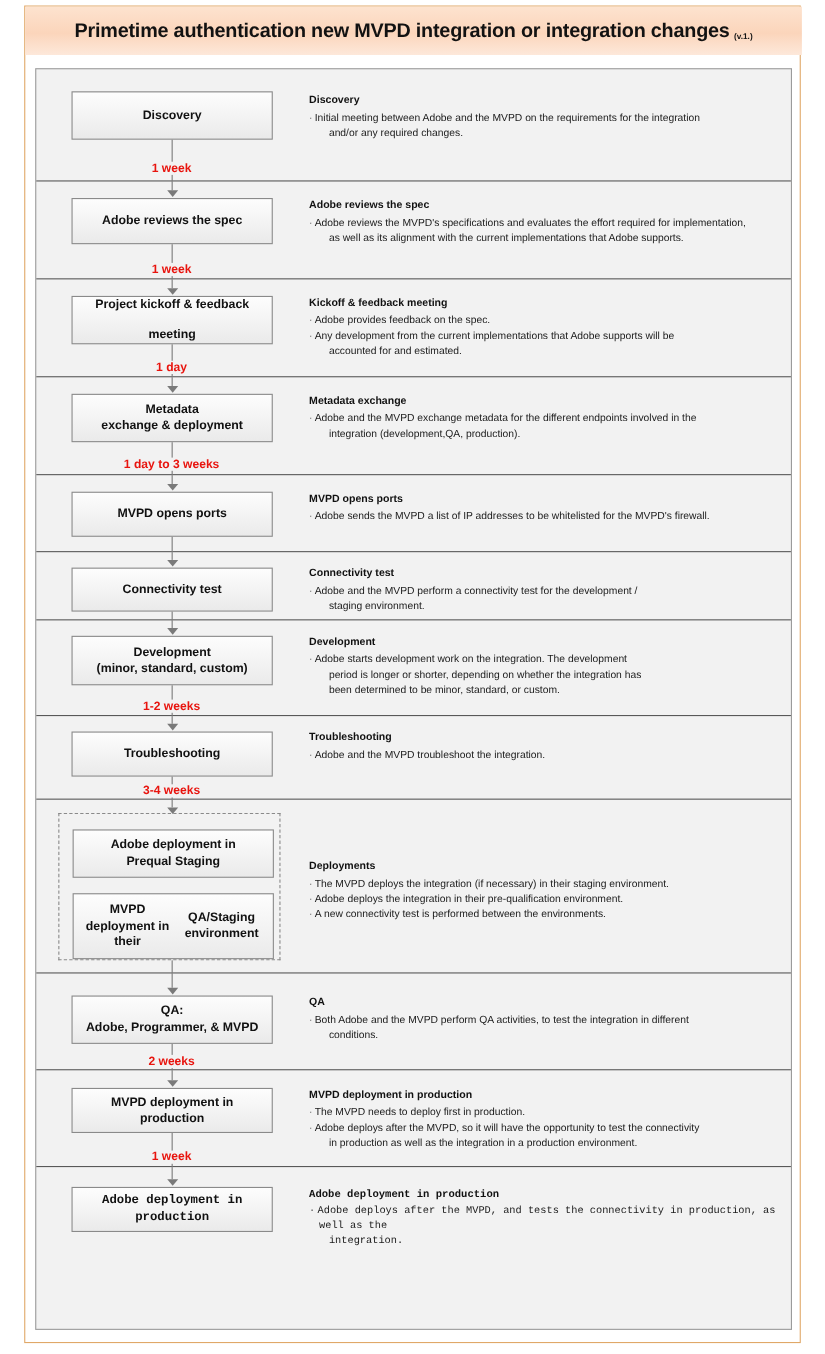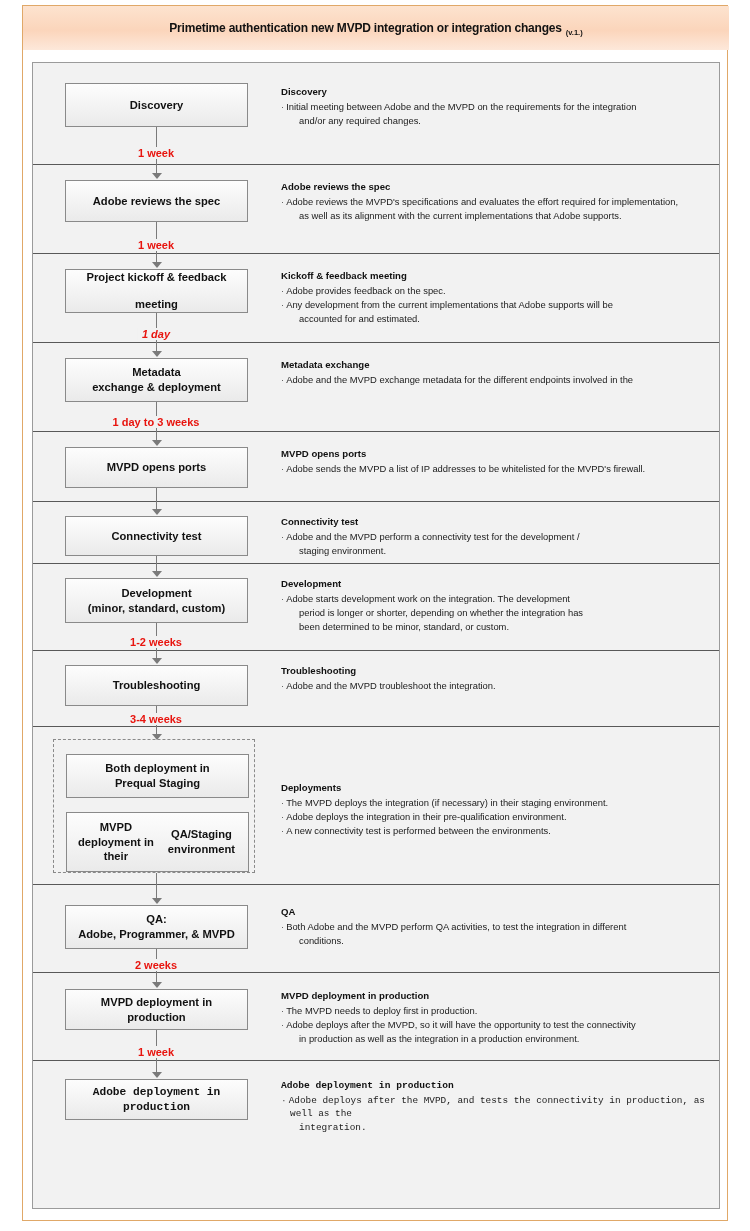--- a/index.html
+++ b/index.html
@@ -42,21 +42,21 @@
     top: 0px;
     width: 706px;
     height: 44px;
     box-sizing: border-box;
     background: linear-gradient(180deg, #fde3cf 0%, #fbd5bb 55%, #fde8da 100%);
     display: flex;
     align-items: center;
     justify-content: center;
   }
   #title-text {
-    font-size: 12px;
+    font-size: 18px;
     font-weight: bold;
     color: #121212;
     letter-spacing: -0.2px;
     white-space: nowrap;
   }
   #title-version {
     font-size: 7.5px;
     font-weight: bold;
     color: #121212;
     margin-left: 4px;
@@ -239,21 +239,21 @@
 
       <div class="row" style="height:89px;">
         <div class="step-col">
           <div class="arrowhead" style="top:8px;"></div>
           <div class="step-box" style="top:15px;height:44px;flex-direction:column;gap:12px;">
             <span>Project kickoff &amp; feedback</span>
             <span>meeting</span>
           </div>
           <div class="conn" style="top:0px;height:8px;"></div>
           <div class="conn" style="top:59px;height:30px;"></div>
-          <div class="duration" style="top:74px;font-style:italic;">1 day</div>
+          <div class="duration" style="top:74px;">1 day</div>
         </div>
         <div class="desc-col" style="padding-top:16px;">
           <div class="desc-inner">
             <div class="desc-title">Kickoff &amp; feedback meeting</div>
             <ul class="desc-list">
               <li class="desc-item"><span class="bullet">·</span><span>Adobe provides feedback on the spec.</span></li>
               <li class="desc-item"><span class="bullet">·</span><span>Any development from the current implementations that Adobe supports will be</span></li>
               <li class="desc-item desc-cont">accounted for and estimated.</li>
             </ul>
           </div>
@@ -269,20 +269,21 @@
           </div>
           <div class="conn" style="top:0px;height:8px;"></div>
           <div class="conn" style="top:59px;height:30px;"></div>
           <div class="duration" style="top:73px;">1 day to 3 weeks</div>
         </div>
         <div class="desc-col" style="padding-top:16px;">
           <div class="desc-inner">
             <div class="desc-title">Metadata exchange</div>
             <ul class="desc-list">
               <li class="desc-item"><span class="bullet">·</span><span>Adobe and the MVPD exchange metadata for the different endpoints involved in the</span></li>
+              <li class="desc-item desc-cont">integration (development,QA, production).</li>
             </ul>
           </div>
         </div>
       </div>
 
       <div class="row" style="height:70px;">
         <div class="step-col">
           <div class="arrowhead" style="top:8px;"></div>
           <div class="step-box" style="top:15px;height:41px;">
             <span>MVPD opens ports</span>
@@ -362,21 +363,21 @@
           </div>
         </div>
       </div>
 
       <div class="row" style="height:158px;">
         <div class="step-col">
           <div class="arrowhead" style="top:7px;"></div>
           <div class="conn" style="top:0px;height:7px;"></div>
           <div class="dashed-group" style="top:12px;width:202px;height:134px;">
             <div class="step-box" style="top:14px;height:44px;flex-direction:column;">
-              <span>Both deployment in</span>
+              <span>Adobe deployment in</span>
               <span>Prequal Staging</span>
             </div>
             <div class="step-box" style="top:72px;height:60px;flex-direction:row;">
               <span>MVPD deployment in their</span>
               <span>QA/Staging environment</span>
             </div>
           </div>
           <div class="conn" style="top:146px;height:12px;"></div>
         </div>
         <div class="desc-col" style="padding-top:55px;">

